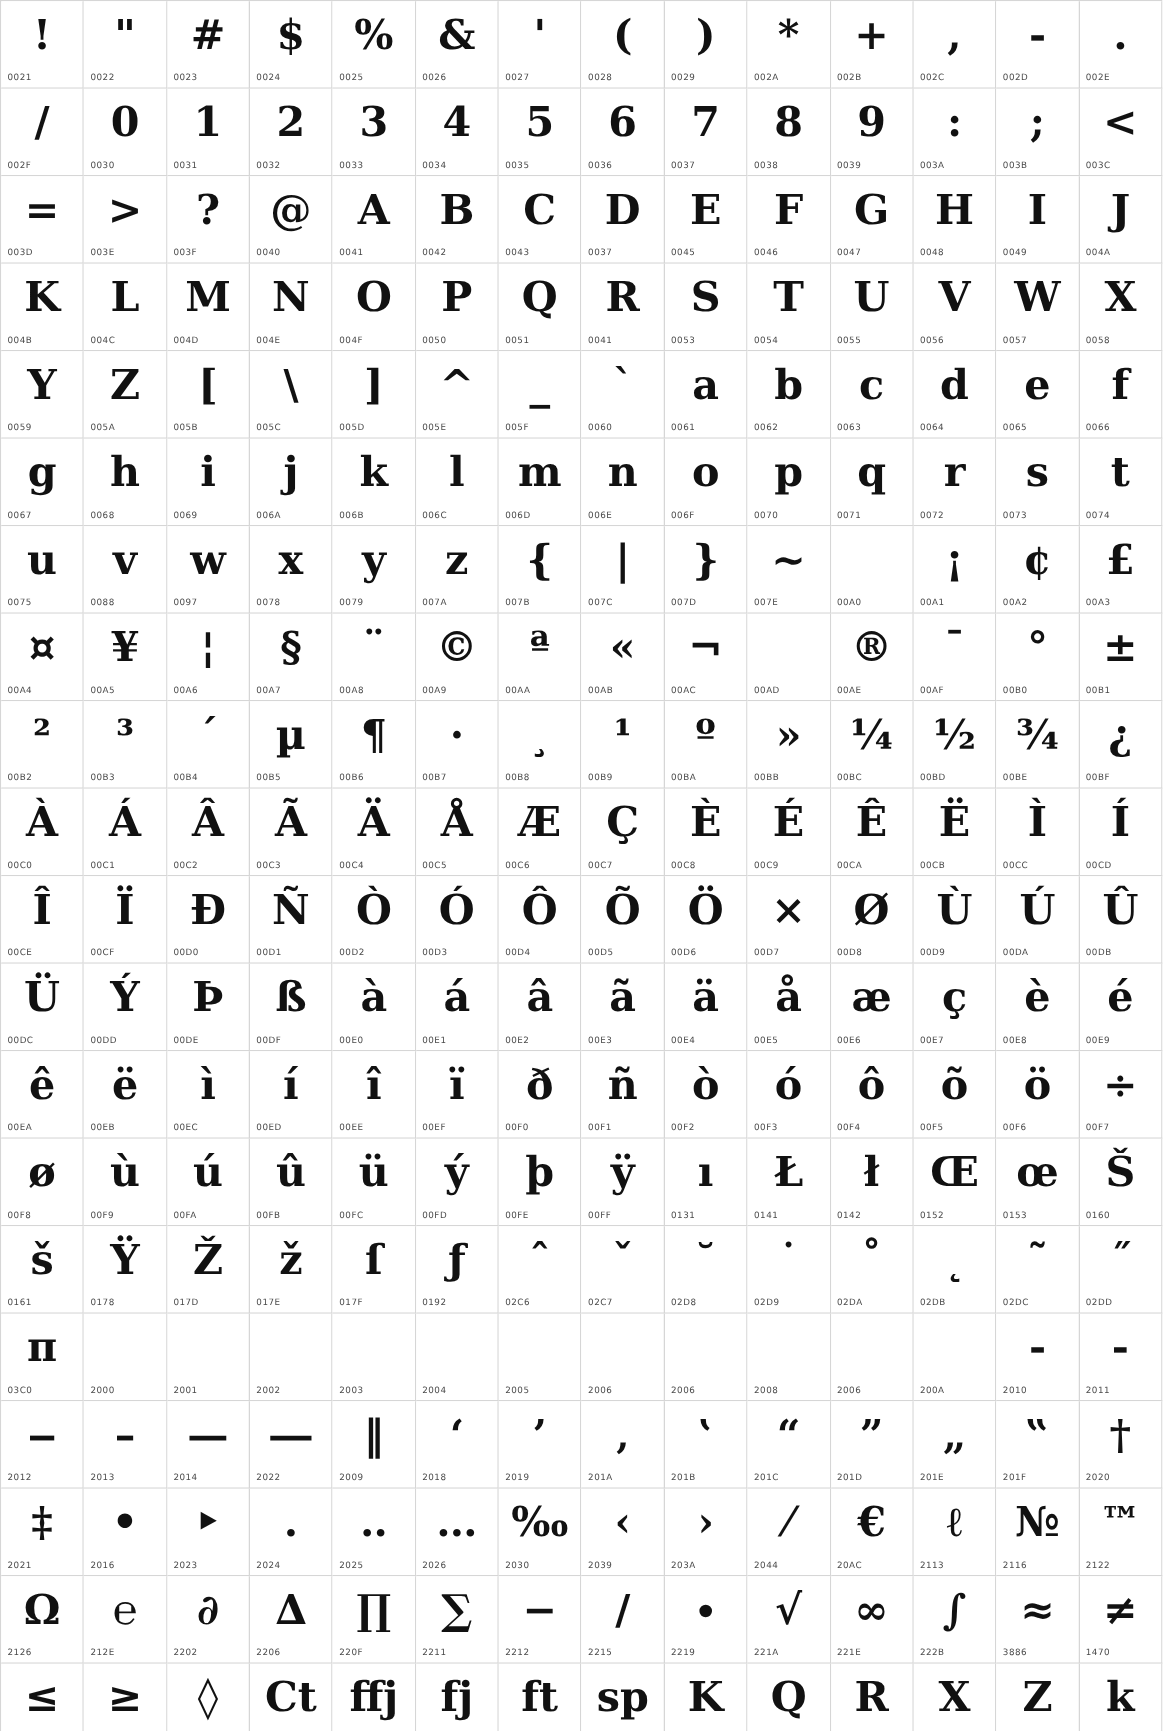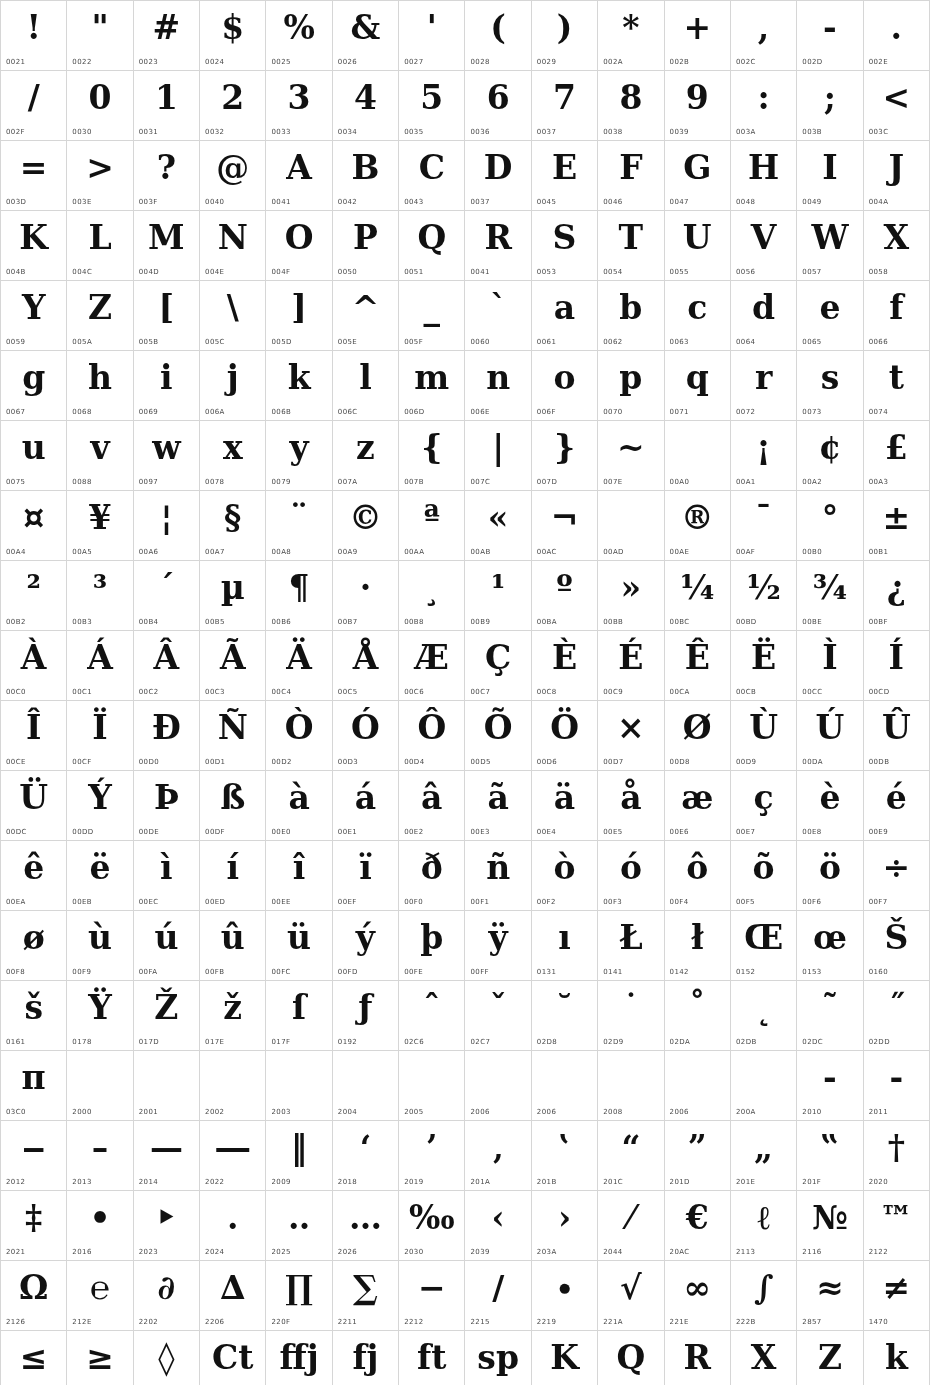--- a/index.html
+++ b/index.html
@@ -1111,21 +1111,21 @@
     <div class="cell">
       <div class="glyph">∞</div>
       <div class="code">221E</div>
     </div>
     <div class="cell">
       <div class="glyph">∫</div>
       <div class="code">222B</div>
     </div>
     <div class="cell">
       <div class="glyph">≈</div>
-      <div class="code">2857</div>
+      <div class="code">3886</div>
     </div>
     <div class="cell">
       <div class="glyph">≠</div>
       <div class="code">1470</div>
     </div>
     <div class="cell">
       <div class="glyph">≤</div>
     </div>
     <div class="cell">
       <div class="glyph">≥</div>

